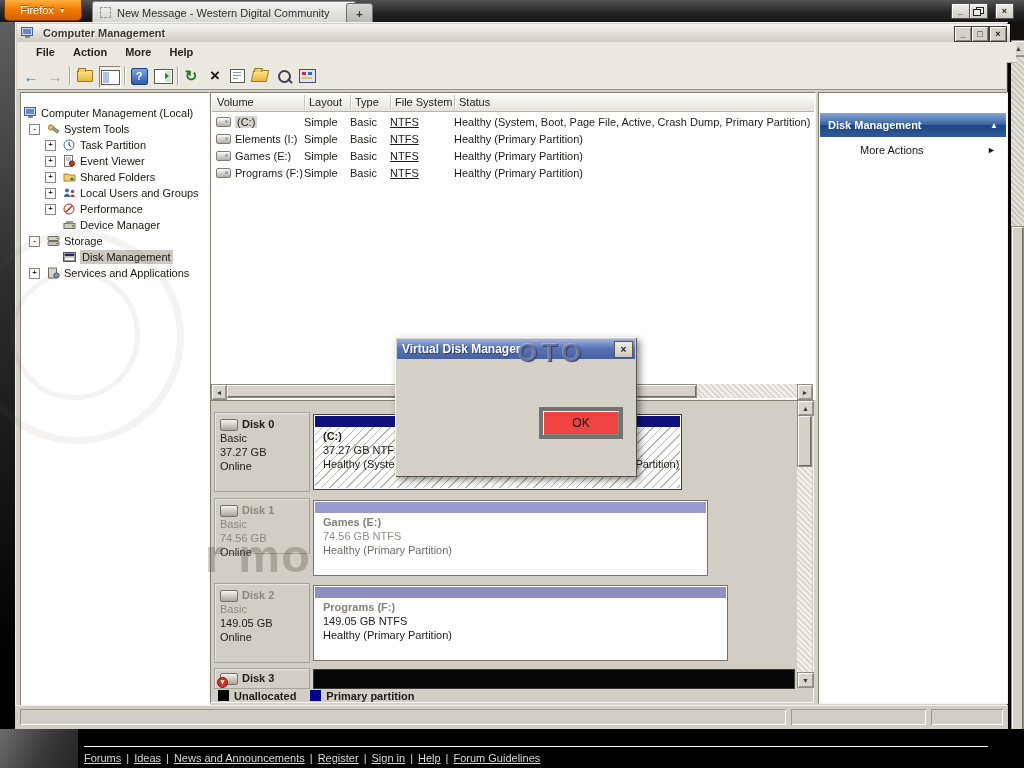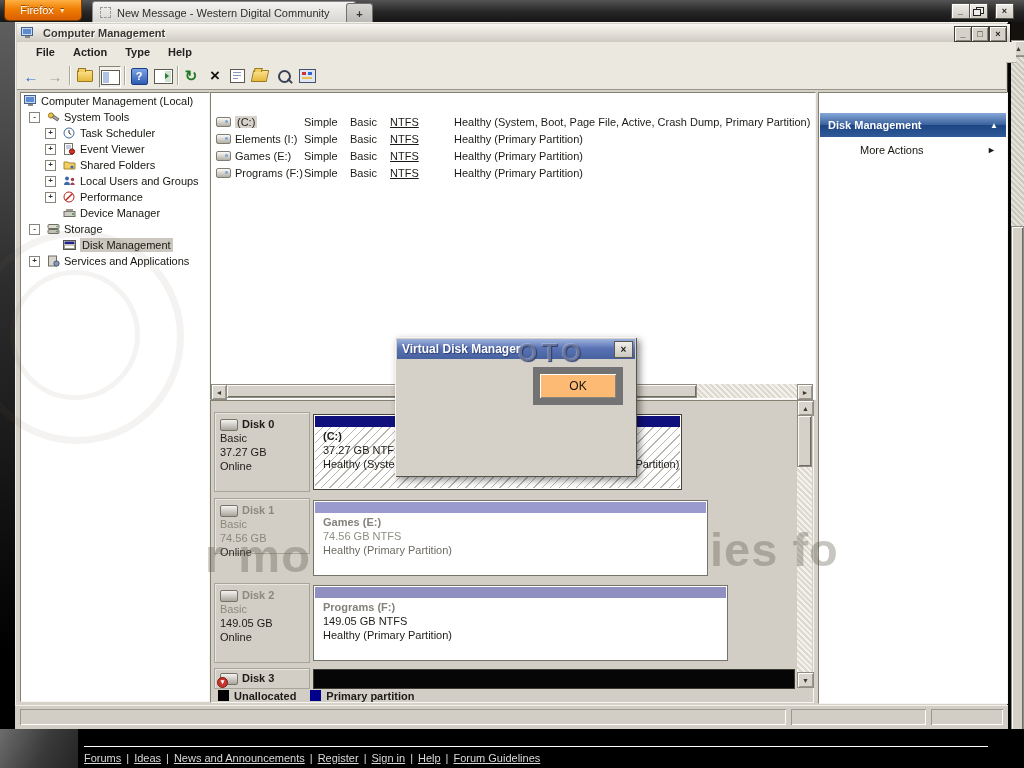--- a/index.html
+++ b/index.html
@@ -4,21 +4,21 @@
 <style>
   html,body{margin:0;padding:0;background:#222;}
   #screen{position:relative;width:1024px;height:768px;background:#000;overflow:hidden;
           font-family:"Liberation Sans",sans-serif;font-size:11px;color:#1c1b17;}
   .abs{position:absolute;}
   .b{font-weight:bold;}
   .nowrap{white-space:nowrap;overflow:hidden;}
   
   .raised{background:#d5d1c8;box-shadow:inset 1px 1px 0 #fbfaf6,inset -1px -1px 0 #6f6d63;}
   .sunkenw{background:#fff;border:1px solid;border-color:#82806f #f6f5f1 #f6f5f1 #82806f;}
-  .btn3d{background:#fdba74;border:7px solid #737373;box-shadow:inset 1px 1px 0 #fff,inset -1px -1px 0 #8a877d;cursor:default;}
+  .btn3d{background:#ef4444;border:4px solid #737373;box-shadow:inset 1px 1px 0 #fff,inset -1px -1px 0 #8a877d;cursor:default;margin-top:40px;}
   .sbtn{background:#d9d5cc;border:1px solid #8f8c82;box-shadow:inset 1px 1px 0 #fff,inset -1px -1px 0 #9a978d;
         display:flex;align-items:center;justify-content:center;font-size:7px;color:#3c3a33;}
   
   .chrome{left:0;top:0;width:1024px;height:22px;background:linear-gradient(#545454,#262626 55%,#161616);}
   .ffbtn{left:4px;top:0;width:76px;height:20px;border-radius:0 0 5px 5px;border:1px solid #7a3c00;border-top:none;
          background:linear-gradient(#ffb144,#f07e03 45%,#d95f00);color:#fff;font-weight:normal;
          display:flex;align-items:center;justify-content:center;gap:5px;text-shadow:0 -1px 0 #8a4400;}
   .ffcaret{font-size:7px;color:#ffe8c8;}
   .tab{left:92px;top:1px;width:248px;height:21px;border:1px solid #8a8a8a;border-bottom:none;border-radius:3px 3px 0 0;
        background:linear-gradient(#f4f3f1,#d7d5d1);display:flex;align-items:center;padding:0 7px;color:#2e2d2b;}
@@ -55,21 +55,21 @@
   .tsep{position:absolute;top:66px;width:1px;height:19px;background:#aaa79c;border-right:1px solid #fff;}
   .folder{width:14px;height:10px;background:linear-gradient(#fbe28a,#e8b93e);border:1px solid #9a7a1f;border-radius:1px;position:relative;}
   .folder::before{content:"";position:absolute;left:0;top:-3px;width:6px;height:3px;background:#f3cf62;border:1px solid #9a7a1f;border-bottom:none;}
   .panes{width:17px;height:13px;background:#fff;border:1px solid #5c5a50;}
   .panes>span{position:absolute;left:1px;top:1px;width:6px;height:11px;background:#aec4e2;display:block;}
   .helpic{width:15px;height:15px;border-radius:2px;border:1px solid #1c3e85;background:linear-gradient(#7ba2e2,#2f5cb4);
           color:#fff;font-weight:bold;font-size:11px;display:flex;align-items:center;justify-content:center;}
   .mag{width:9px;height:9px;border:2px solid #3a3f55;border-radius:50%;position:relative;}
   .mag::after{content:"";position:absolute;left:7px;top:8px;width:6px;height:2px;background:#3a3f55;transform:rotate(45deg);}
   
-  .tree{left:20px;top:92px;width:188px;height:608px;padding-top:0;}
+  .tree{left:20px;top:92px;width:188px;height:608px;padding-top:12px;}
   .trow{height:16px;display:flex;align-items:center;white-space:nowrap;color:#17160f;}
   .exp{width:9px;height:9px;border:1px solid #87857a;background:#fff;font-size:8px;line-height:7px;text-align:center;
        color:#333;flex:0 0 auto;margin-right:4px;font-weight:bold;}
   .tico{width:13px;height:12px;margin-right:4px;flex:0 0 auto;}
   .tsel{background:#ccc8bf;padding:1px 2px;}
   .pl0{padding-left:3px;}.pl1{padding-left:8px;}.pl2{padding-left:24px;}.pl2b{padding-left:42px;}
   .exp1{margin-right:7px;}
   
   .volpane{left:210px;top:92px;width:604px;height:306px;}
   .vhead{position:absolute;left:1px;top:1px;width:602px;height:17px;background:linear-gradient(#fdfcfa,#e6e3db);
@@ -189,21 +189,21 @@
     </svg>
     <span>Computer Management</span>
   </div>
   <div class="abs tbbtn" style="left:954px;">_</div>
   <div class="abs tbbtn" style="left:971px;">□</div>
   <div class="abs tbbtn" style="left:989px;">×</div>
 
   <div class="abs menubar">
     <span class="mitem">File</span>
     <span class="mitem">Action</span>
-    <span class="mitem">Type</span>
+    <span class="mitem">More</span>
     <span class="mitem">Help</span>
   </div>
 
   <div class="abs toolbar"></div>
   <div class="ticon" style="left:21px;font-size:15px;font-weight:bold;color:#2e6bd0;">←</div>
   <div class="ticon" style="left:45px;font-size:15px;font-weight:bold;color:#a3a093;">→</div>
   <div class="tsep" style="left:69px;"></div>
   <div class="ticon" style="left:75px;">
       <span class="folder"></span>
     </div>
@@ -262,21 +262,21 @@
           <rect x="5.5" y="5.5" width="6" height="2.6" fill="#b0aea4" stroke="#6f6d63" transform="rotate(35 8 7)"></rect>
         </svg>
       <span>System Tools</span>
     </div>
     <div class="trow pl2">
       <span class="exp exp1">+</span>
       <svg class="tico" viewBox="0 0 13 12">
           <circle cx="6" cy="6" r="5" fill="#fdfdfa" stroke="#3a6aa8"></circle>
           <path d="M6 3v3l2.2 1.6" stroke="#333" fill="none"></path>
         </svg>
-      <span>Task Scheduler</span>
+      <span>Task Partition</span>
     </div>
     <div class="trow pl2">
       <span class="exp exp1">+</span>
       <svg class="tico" viewBox="0 0 13 12">
           <rect x="1.5" y="0.5" width="8" height="11" fill="#fff" stroke="#76746a"></rect>
           <rect x="3" y="2.5" width="5" height="1" fill="#8899bb"></rect>
           <rect x="3" y="4.5" width="5" height="1" fill="#8899bb"></rect>
           <circle cx="9" cy="8.5" r="2.6" fill="#cc3327" stroke="#7e1812"></circle>
         </svg>
       <span>Event Viewer</span>
@@ -337,20 +337,31 @@
       <span class="exp exp1">+</span>
       <svg class="tico" viewBox="0 0 13 12">
           <rect x="1.5" y="1" width="8" height="10" fill="#d8d5cc" stroke="#6f6d63"></rect>
           <circle cx="9.5" cy="8.5" r="2.6" fill="#8a98b8" stroke="#44526b"></circle>
         </svg>
       <span>Services and Applications</span>
     </div>
   </div>
 
   <div class="abs volpane sunkenw">
+    <div class="vhead">
+      <span class="vcol" style="left:5px;">Volume</span>
+      <span class="vcol" style="left:97px;">Layout</span>
+      <span class="vcol" style="left:143px;">Type</span>
+      <span class="vcol" style="left:183px;">File System</span>
+      <span class="vcol" style="left:247px;">Status</span>
+      <span class="vdiv" style="left:92px;"></span>
+      <span class="vdiv" style="left:138px;"></span>
+      <span class="vdiv" style="left:178px;"></span>
+      <span class="vdiv" style="left:242px;"></span>
+    </div>
     <div class="vrow" style="top:20px;">
       <span class="c1">
           <span class="drv"></span>
           <span class="vsel">(C:)</span>
         </span>
       <span class="c2">Simple</span>
       <span class="c3">Basic</span>
       <span class="c4">NTFS</span>
       <span class="c5 nowrap">Healthy (System, Boot, Page File, Active, Crash Dump, Primary Partition)</span>
     </div>
@@ -487,21 +498,20 @@
     <a class="flink">Register</a>
     <span class="fsep">|</span>
     <a class="flink">Sign in</a>
     <span class="fsep">|</span>
     <a class="flink">Help</a>
     <span class="fsep">|</span>
     <a class="flink">Forum Guidelines</a>
   </div>
 
   <div class="abs wm" style="left:205px;top:528px;">r mo</div>
-  <div class="abs wm" style="left:710px;top:522px;">ies fo</div>
   <div class="abs wmarc" style="left:-30px;top:230px;width:200px;height:200px;"></div>
   <div class="abs wmarc" style="left:10px;top:270px;width:120px;height:120px;border-width:5px;"></div>
 
   <div class="abs dlg">
     <div class="dtitle">
       <span>Virtual Disk Manager</span>
       <span class="dghost">OTO</span>
       <span class="dclose">×</span>
     </div>
     <div class="dbtns">

